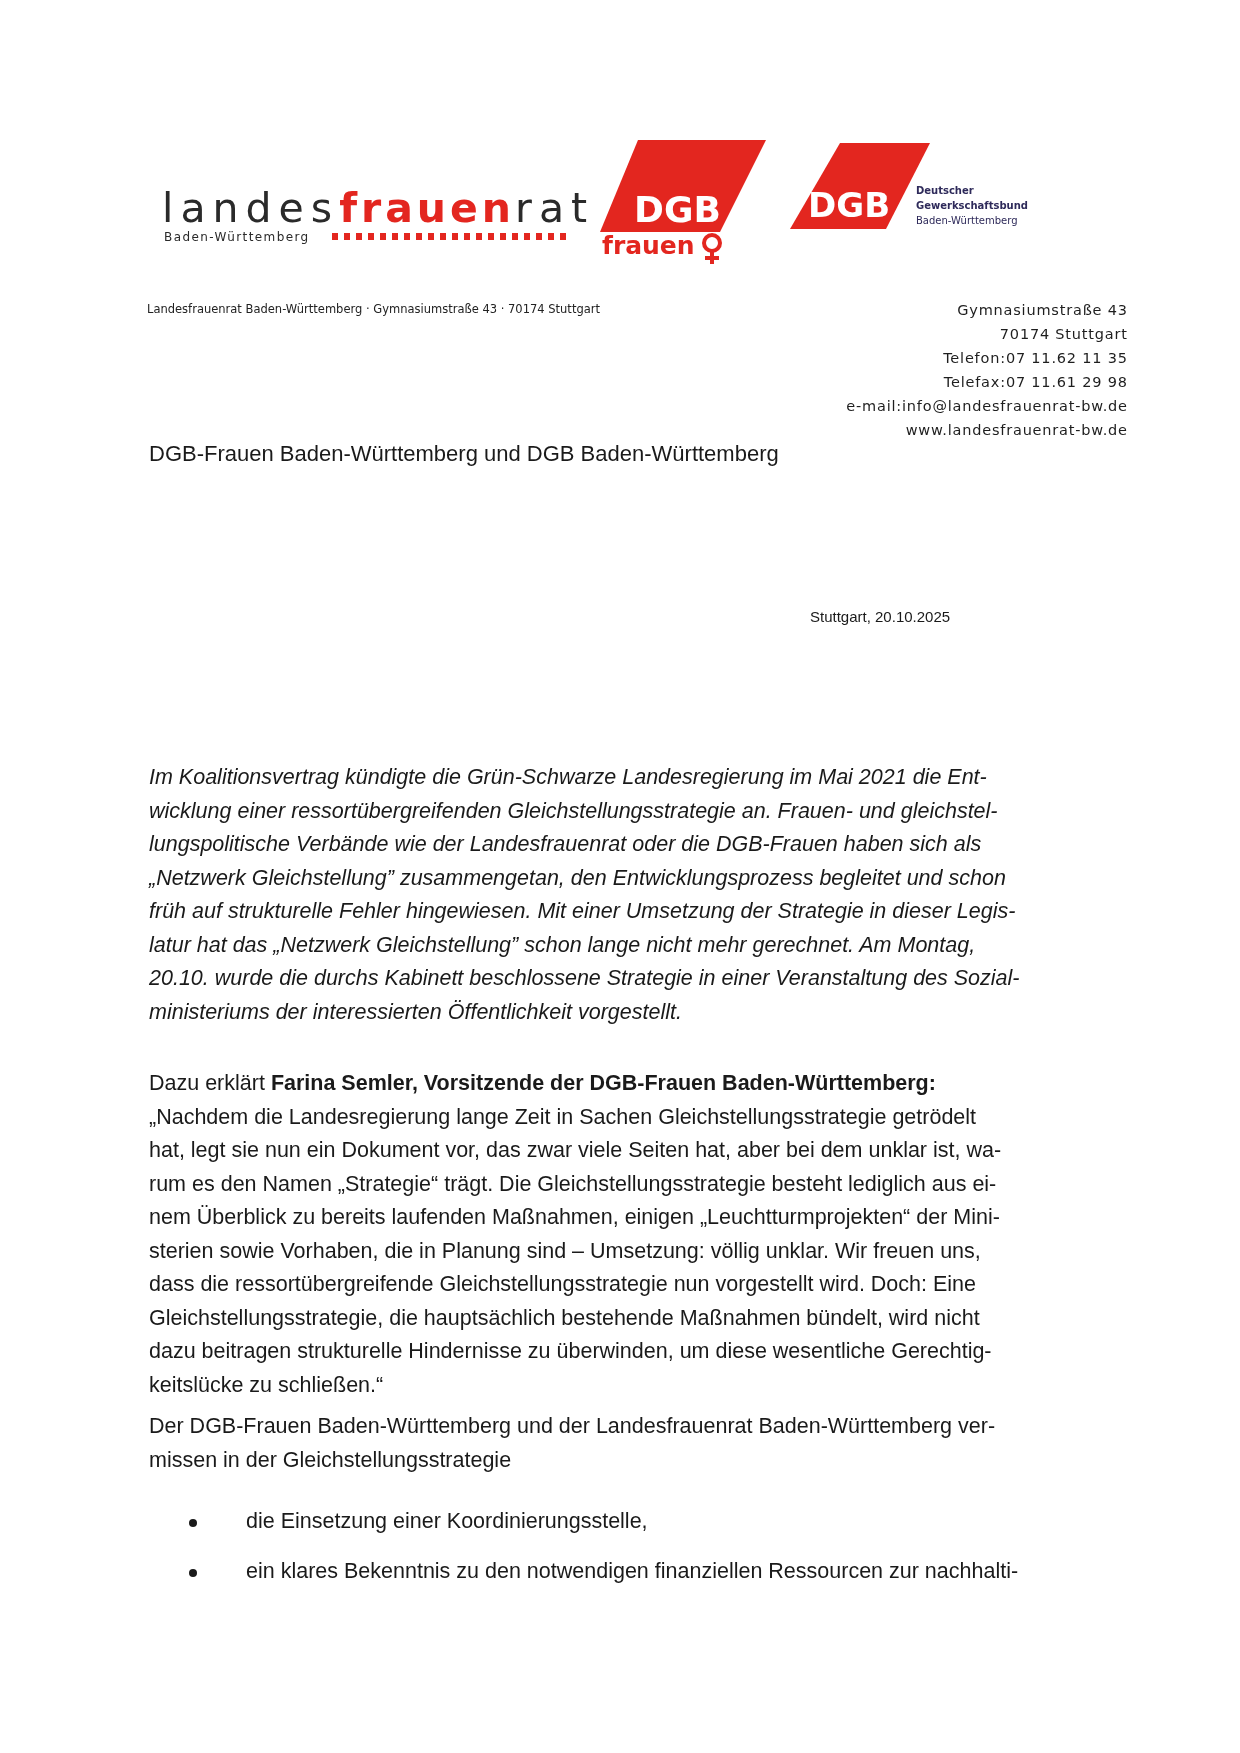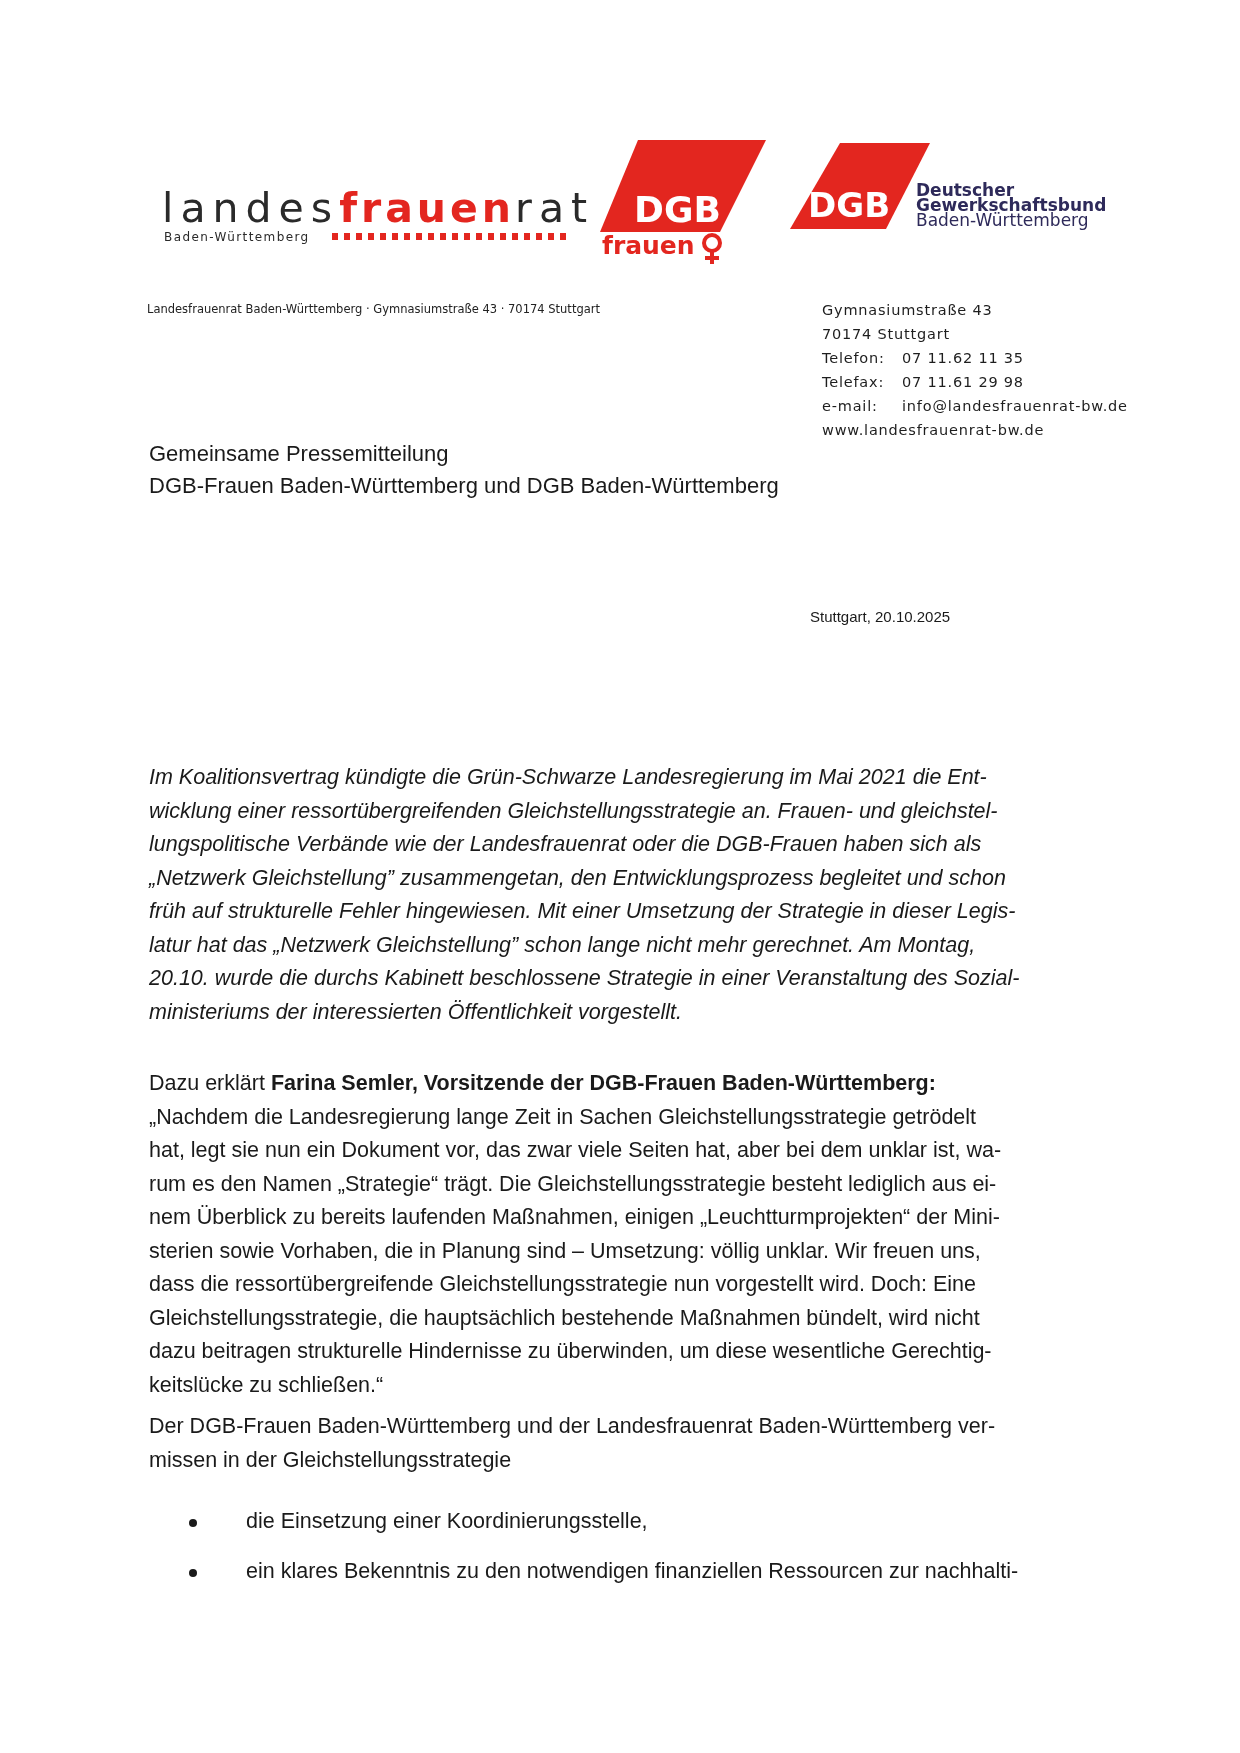--- a/index.html
+++ b/index.html
@@ -9,28 +9,28 @@
   
   .lfr-logo { position: absolute; left: 162px; top: 186px; width: 400px; height: 70px; }
   .lfr-word { font-family: "DejaVu Sans", sans-serif; font-size: 41px; letter-spacing: 7px; line-height: 44px; white-space: nowrap; color: #2a2a2a; font-weight: normal; }
   .lfr-word .red { color: #e3261f; font-weight: bold; letter-spacing: 4px; }
   .lfr-sub { position: absolute; left: 2px; top: 44px; font-family: "DejaVu Sans", sans-serif; font-size: 12px; letter-spacing: 1.4px; color: #2a2a2a; white-space: nowrap; }
   .lfr-dots { position: absolute; left: 170px; top: 47px; display: flex; gap: 6px; }
   .lfr-dots span { width: 6px; height: 7px; background: #e3261f; display: block; }
 
   .dgbf-logo { position: absolute; left: 600px; top: 140px; width: 180px; height: 125px; }
   .dgb-logo { position: absolute; left: 790px; top: 143px; width: 280px; height: 90px; }
-  .dgb-text { position: absolute; left: 916px; top: 183px; font-family: "DejaVu Sans", sans-serif; font-size: 17px; line-height: 15px; color: #2e2a5a; }
+  .dgb-text { position: absolute; left: 916px; top: 183px; font-family: "DejaVu Sans", sans-serif; font-size: 10px; line-height: 15px; color: #2e2a5a; }
   .dgb-text .b { font-weight: bold; }
 
   
   .sender-line { position: absolute; left: 147px; top: 302px; font-family: "DejaVu Sans", sans-serif; font-size: 11.5px; color: #222; white-space: nowrap; }
 
   
-  .contact { position: absolute; left: 822px; top: 298px; font-family: "DejaVu Sans", sans-serif; font-size: 14.5px; line-height: 24px; letter-spacing: 0.8px; color: #1e1e1e; }
+  .contact { position: absolute; left: 822px; top: 298px; font-family: "DejaVu Sans", sans-serif; font-size: 14.5px; line-height: 24px; letter-spacing: 0.8px; color: #1e1e1e; text-align: right; }
   .contact .row { white-space: nowrap; }
   .contact .lbl { display: inline-block; width: 80px; }
 
   
   .txt { font-family: "Liberation Sans", sans-serif; color: #1a1a1a; }
   .recipients { position: absolute; left: 149px; top: 438px; font-size: 22px; line-height: 31.5px; }
   .date { position: absolute; left: 810px; top: 608px; font-size: 15px; }
   .headline { position: absolute; left: 149px; top: 670px; width: 950px; font-size: 21px; line-height: 31px; font-weight: bold; }
   .para { position: absolute; left: 149px; width: 940px; font-size: 21.5px; line-height: 33.5px; }
   .p1 { top: 761px; font-style: italic; }
@@ -100,21 +100,20 @@
   <div class="contact">
     <div class="row">Gymnasiumstraße 43</div>
     <div class="row">70174 Stuttgart</div>
     <div class="row"><span class="lbl">Telefon:</span><span>07 11.62 11 35</span></div>
     <div class="row"><span class="lbl">Telefax:</span><span>07 11.61 29 98</span></div>
     <div class="row"><span class="lbl">e-mail:</span><span>info@landesfrauenrat-bw.de</span></div>
     <div class="row">www.landesfrauenrat-bw.de</div>
   </div>
 
   <div class="txt recipients">
-    <div>Gemeinsame Pressemitteilung</div>
     <div>DGB-Frauen Baden-Württemberg und DGB Baden-Württemberg</div>
   </div>
 
   <div class="txt date">Stuttgart, 20.10.2025</div>
 
 
   <div class="txt para p1">
     <span class="line">Im Koalitionsvertrag kündigte die Grün-Schwarze Landesregierung im Mai 2021 die Ent-</span>
     <span class="line">wicklung einer ressortübergreifenden Gleichstellungsstrategie an. Frauen- und gleichstel-</span>
     <span class="line">lungspolitische Verbände wie der Landesfrauenrat oder die DGB-Frauen haben sich als</span>

